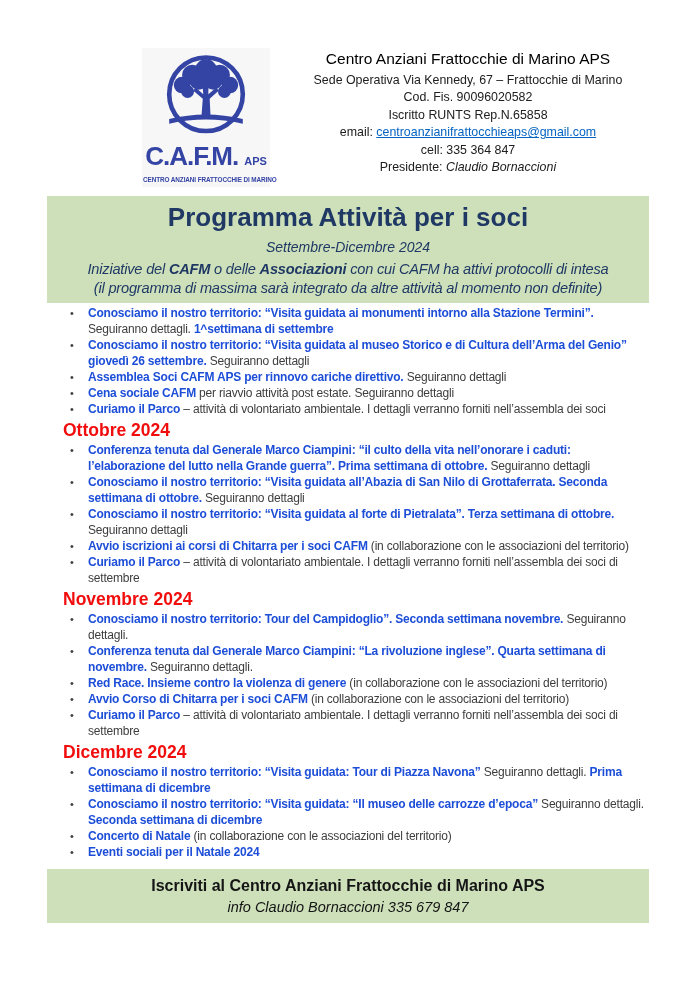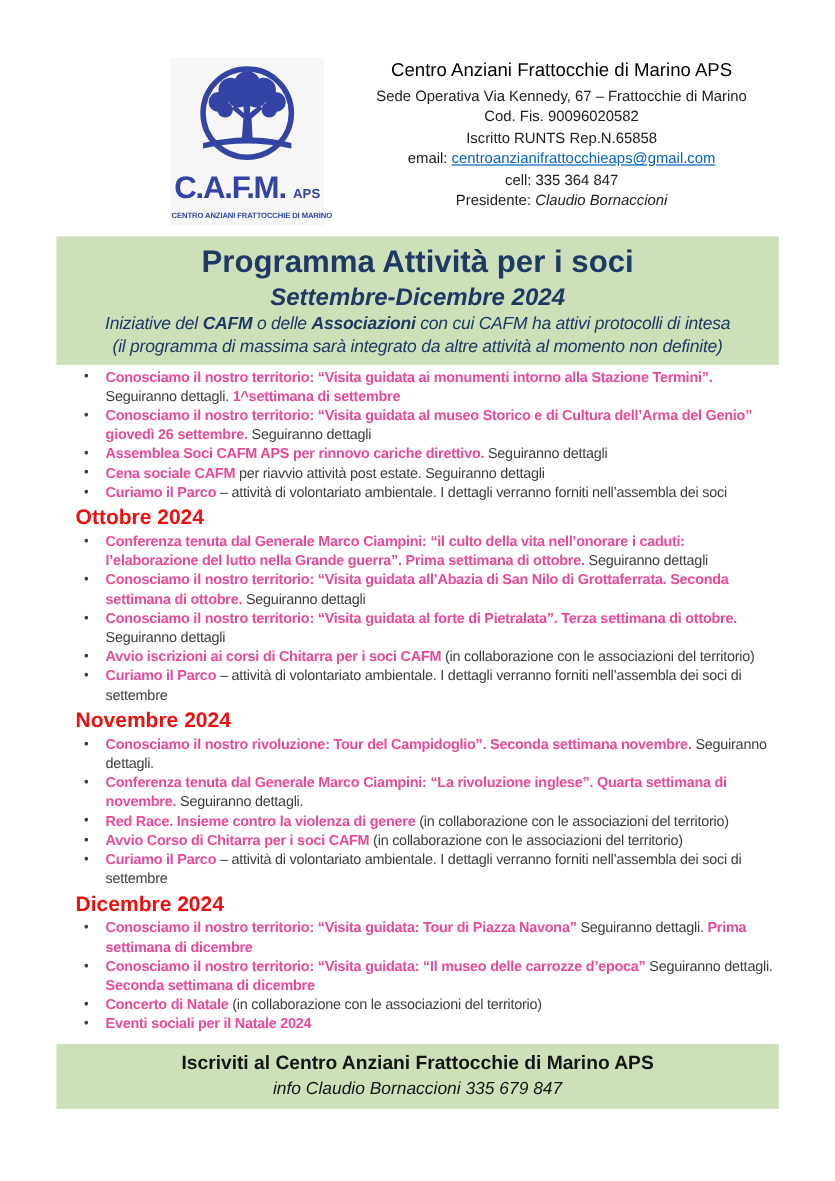--- a/index.html
+++ b/index.html
@@ -26,34 +26,34 @@
   .header-line{font-size:12.4px;color:#202020;line-height:17.4px;}
   .header-line a{color:var(--link);text-decoration:underline;cursor:pointer;}
   .italic{font-style:italic;}
 
   
   .banner{
     margin:9px 47px 0;background:var(--green);text-align:center;
     padding:5px 4px 5px;color:var(--navy);
   }
   .banner-title{font-size:26px;font-weight:bold;line-height:33px;}
-  .banner-subtitle{font-size:20px;font-weight:bold;font-style:italic;line-height:25px;margin-top:1px;}
+  .banner-subtitle{font-size:14px;font-weight:normal;font-style:italic;line-height:25px;margin-top:1px;}
   .banner-note{font-size:14.6px;font-style:italic;line-height:19px;letter-spacing:-0.2px;}
   .banner-note:first-of-type{margin-top:3px;}
 
   
   .sections{margin:2px 48px 0 63px;}
   .section-title{font-size:17.5px;font-weight:bold;color:var(--red);line-height:21px;margin-top:3px;}
   ul.bullets{list-style:none;margin:1px 0 0;}
   li.bullet{
     position:relative;padding-left:25px;font-size:12px;line-height:16px;
     letter-spacing:-0.2px;color:var(--body);
   }
   li.bullet .marker{position:absolute;left:7px;top:0;font-size:11px;}
-  li.bullet b{color:#ec4899;text-align:right;}
+  li.bullet b{color:#1d4ed8;text-align:right;}
 
   
   .footer-banner{
     margin:9px 47px 0;background:var(--green);text-align:center;
     padding:5px 4px 6px;color:var(--footer-ink);
   }
   .footer-title{font-size:16px;font-weight:bold;line-height:23px;}
   .footer-info{font-size:14.5px;font-style:italic;line-height:19px;margin-top:1px;}
 </style>
 </head>
@@ -117,21 +117,21 @@
           <li class="bullet"><span class="marker">•</span><b>Conferenza tenuta dal Generale Marco Ciampini: “il culto della vita nell’onorare i caduti: l’elaborazione del lutto nella Grande guerra”. Prima settimana di ottobre.</b><span> Seguiranno dettagli</span></li>
           <li class="bullet"><span class="marker">•</span><b>Conosciamo il nostro territorio: “Visita guidata all’Abazia di San Nilo di Grottaferrata. Seconda settimana di ottobre.</b><span> Seguiranno dettagli</span></li>
           <li class="bullet"><span class="marker">•</span><b>Conosciamo il nostro territorio: “Visita guidata al forte di Pietralata”. Terza settimana di ottobre.</b><span> Seguiranno dettagli</span></li>
           <li class="bullet"><span class="marker">•</span><b>Avvio iscrizioni ai corsi di Chitarra per i soci CAFM</b><span> (in collaborazione con le associazioni del territorio)</span></li>
           <li class="bullet"><span class="marker">•</span><b>Curiamo il Parco</b><span> – attività di volontariato ambientale. I dettagli verranno forniti nell’assembla dei soci di settembre</span></li>
         </ul>
       </section>
       <section>
         <h2 class="section-title">Novembre 2024</h2>
         <ul class="bullets">
-          <li class="bullet"><span class="marker">•</span><b>Conosciamo il nostro rivoluzione: Tour del Campidoglio”. Seconda settimana novembre.</b><span> Seguiranno dettagli.</span></li>
+          <li class="bullet"><span class="marker">•</span><b>Conosciamo il nostro territorio: Tour del Campidoglio”. Seconda settimana novembre.</b><span> Seguiranno dettagli.</span></li>
           <li class="bullet"><span class="marker">•</span><b>Conferenza tenuta dal Generale Marco Ciampini: “La rivoluzione inglese”. Quarta settimana di novembre.</b><span> Seguiranno dettagli.</span></li>
           <li class="bullet"><span class="marker">•</span><b>Red Race. Insieme contro la violenza di genere</b><span> (in collaborazione con le associazioni del territorio)</span></li>
           <li class="bullet"><span class="marker">•</span><b>Avvio Corso di Chitarra per i soci CAFM</b><span> (in collaborazione con le associazioni del territorio)</span></li>
           <li class="bullet"><span class="marker">•</span><b>Curiamo il Parco</b><span> – attività di volontariato ambientale. I dettagli verranno forniti nell’assembla dei soci di settembre</span></li>
         </ul>
       </section>
       <section>
         <h2 class="section-title">Dicembre 2024</h2>
         <ul class="bullets">
           <li class="bullet"><span class="marker">•</span><b>Conosciamo il nostro territorio: “Visita guidata: Tour di Piazza Navona”</b><span> Seguiranno dettagli. </span><b>Prima settimana di dicembre</b></li>

